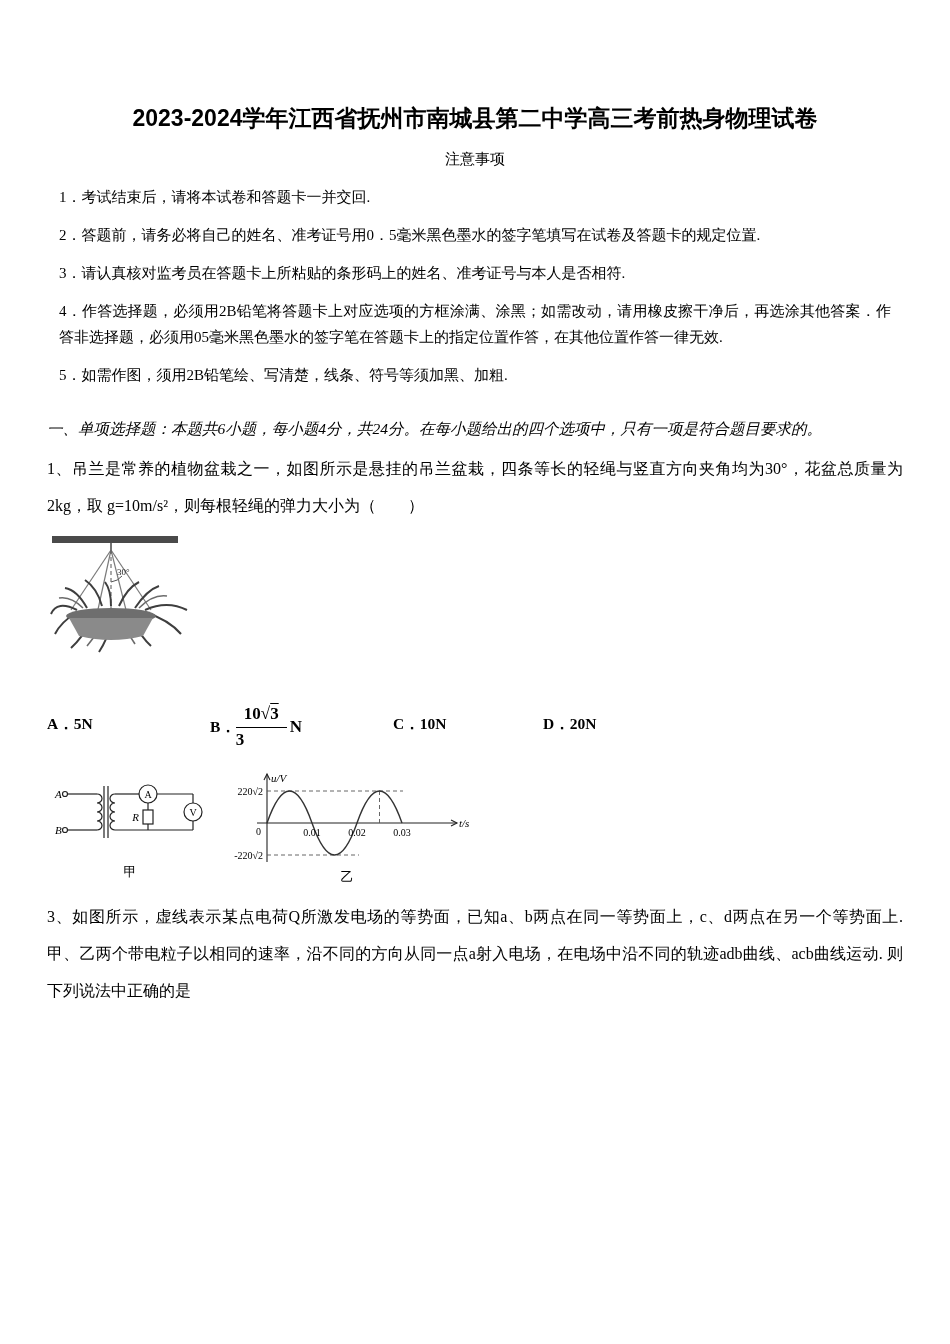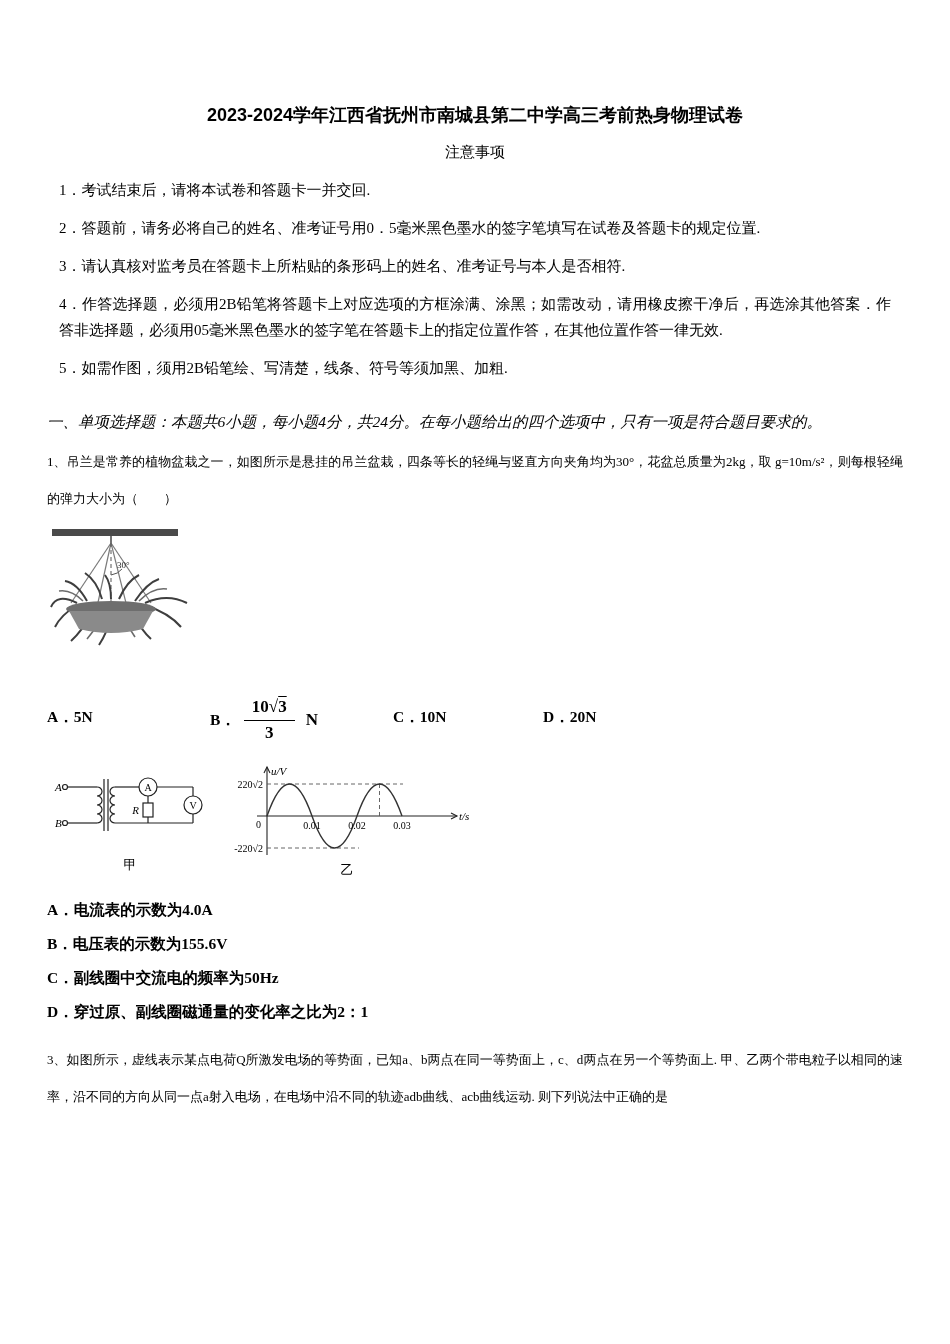--- a/index.html
+++ b/index.html
@@ -9,36 +9,36 @@
     background: #ffffff;
     color: #000;
     font-family: "Liberation Serif", serif;
     overflow: hidden;
   }
   .page { padding: 0 47px; }
   .title {
     padding-top: 103px;
     margin: 0 0 12px;
     text-align: center;
-    font-size: 18px;
+    font-size: 23px;
     font-weight: bold;
     font-family: "Liberation Sans", sans-serif;
   }
   .notes-heading { font-size: 15px; line-height: 26px; text-align: center; }
   .note { margin: 12px; font-size: 15px; line-height: 26px; text-align: justify; }
   .section-heading { margin: 28px 0 0; font-size: 15.5px; line-height: 26px; text-align: justify; font-style: italic; }
-  .qtext { margin: 8px 0 0; font-size: 13px; line-height: 37px; text-align: justify; }
+  .qtext { margin: 8px 0 0; font-size: 16px; line-height: 37px; text-align: justify; }
   .figure-block { margin: 6px 0 0; }
   .q1-options { position: relative; height: 62px; margin-top: 34px; font-weight: bold; font-size: 15.5px; }
   .opt { position: absolute; top: 18px; white-space: nowrap; }
   .opt-a { left: 0; }
   .opt-b { left: 163px; top: 0; height: 62px; display: flex; align-items: center; }
   .opt-c { left: 346px; }
   .opt-d { left: 496px; }
-  .fraction { display: inline-block; text-align: center; font-size: 17px; margin: 0 8px; }
+  .fraction { display: inline-block; font-size: 17px; margin: 0 0; }
   .fraction .num { display: block; border-bottom: 1.3px solid #000; padding: 0 8px 3px; }
   .fraction .den { display: block; padding-top: 2px; }
   .overline { text-decoration: overline; }
   .frac-unit { font-size: 17px; margin-left: 3px; }
   .figures-row { display: flex; align-items: flex-start; gap: 18px; margin: 10px 0 0 4px; }
   .q2-options { margin-top: 14px; font-weight: bold; }
   .q2-options p { margin: 0; font-size: 15.5px; line-height: 34px; }
   svg text { font-family: "Liberation Serif", serif; }
 </style>
 </head>
@@ -164,22 +164,16 @@
       <text x="34" y="67" font-size="10" text-anchor="end">0</text>
       <text x="85" y="68" font-size="10" text-anchor="middle">0.01</text>
       <text x="130" y="68" font-size="10" text-anchor="middle">0.02</text>
       <text x="175" y="68" font-size="10" text-anchor="middle">0.03</text>
       <text x="232" y="59" font-size="11" font-style="italic">t/s</text>
       <text x="120" y="113" font-size="13" text-anchor="middle">乙</text>
     </svg>
 
   </div>
 
-  <div class="q2-options">
-    <p>A．电流表的示数为4.0A</p>
-    <p>B．电压表的示数为155.6V</p>
-    <p>C．副线圈中交流电的频率为50Hz</p>
-    <p>D．穿过原、副线圈磁通量的变化率之比为2：1</p>
-  </div>
 
   <p class="qtext" style="margin-top:12px;">3、如图所示，虚线表示某点电荷Q所激发电场的等势面，已知a、b两点在同一等势面上，c、d两点在另一个等势面上. 甲、乙两个带电粒子以相同的速率，沿不同的方向从同一点a射入电场，在电场中沿不同的轨迹adb曲线、acb曲线运动. 则下列说法中正确的是</p>
 
 </div>
 
 </body></html>

